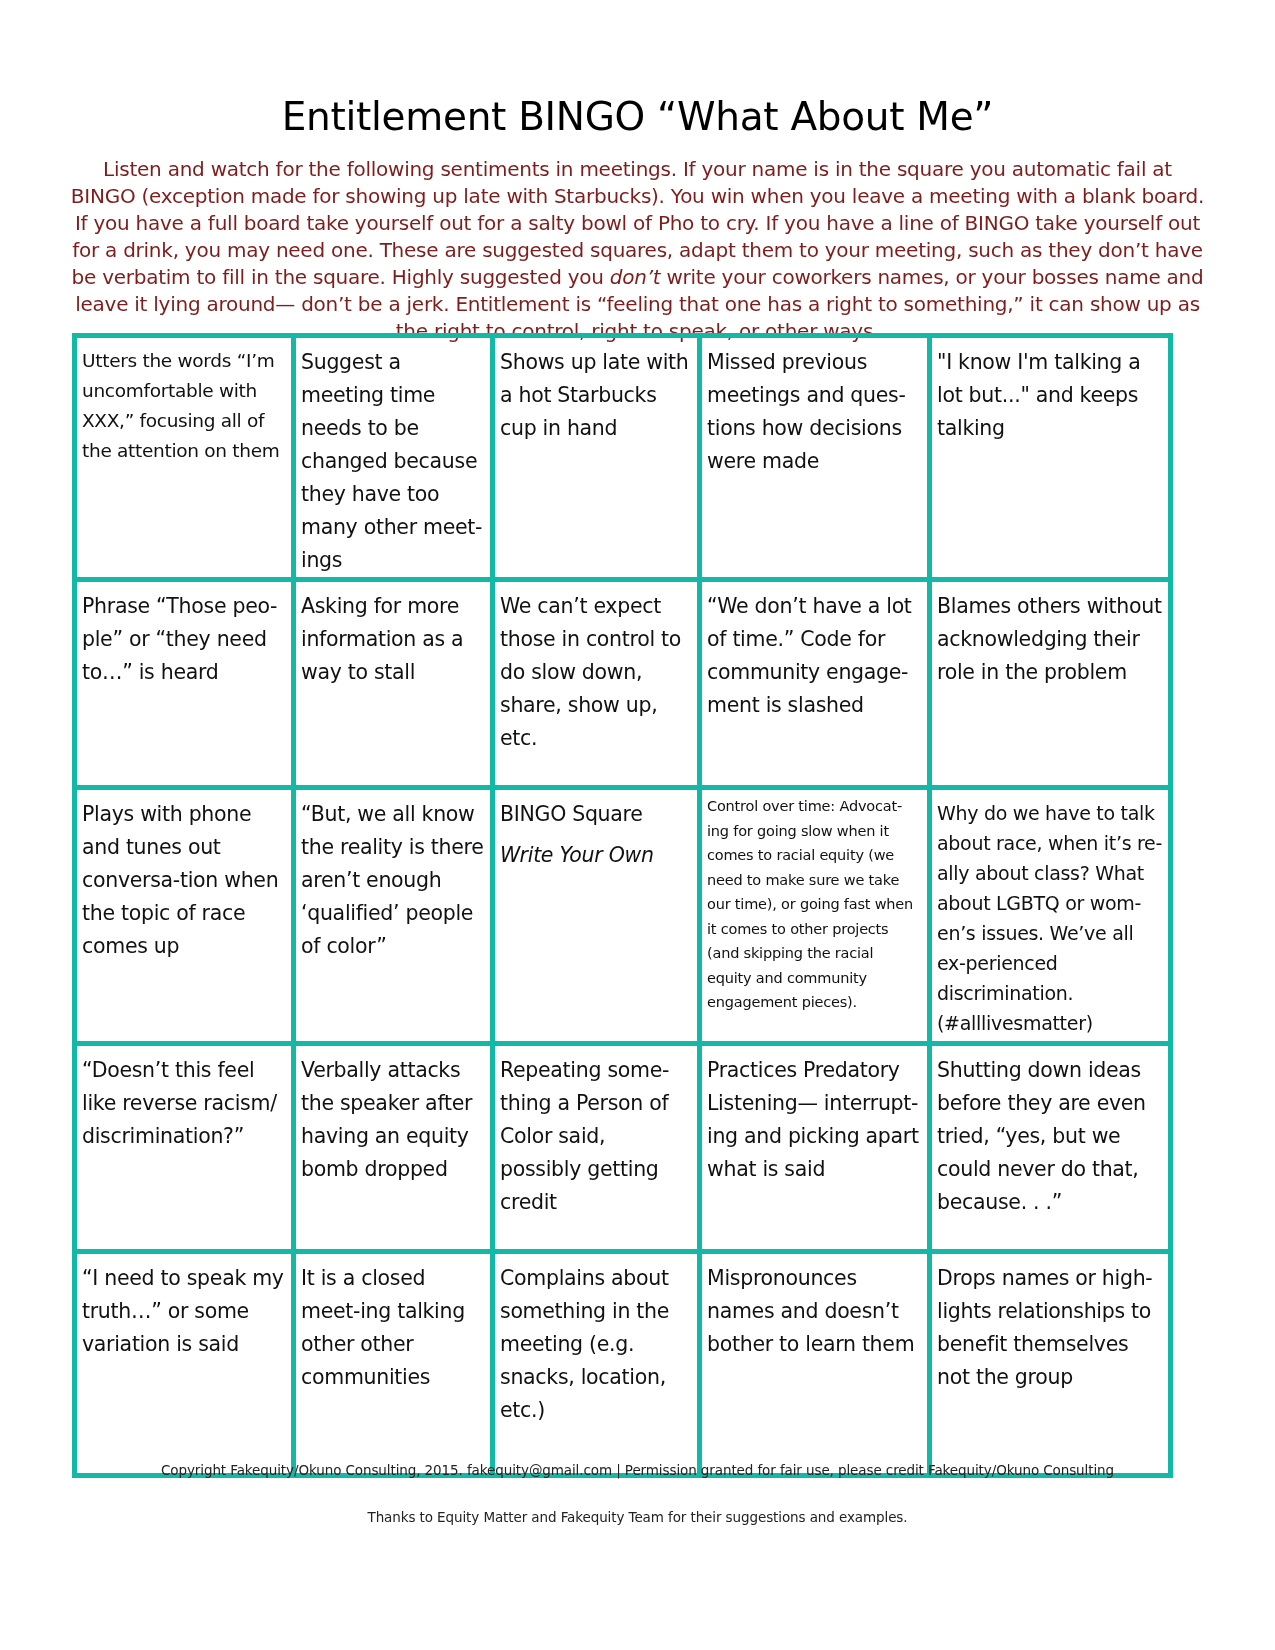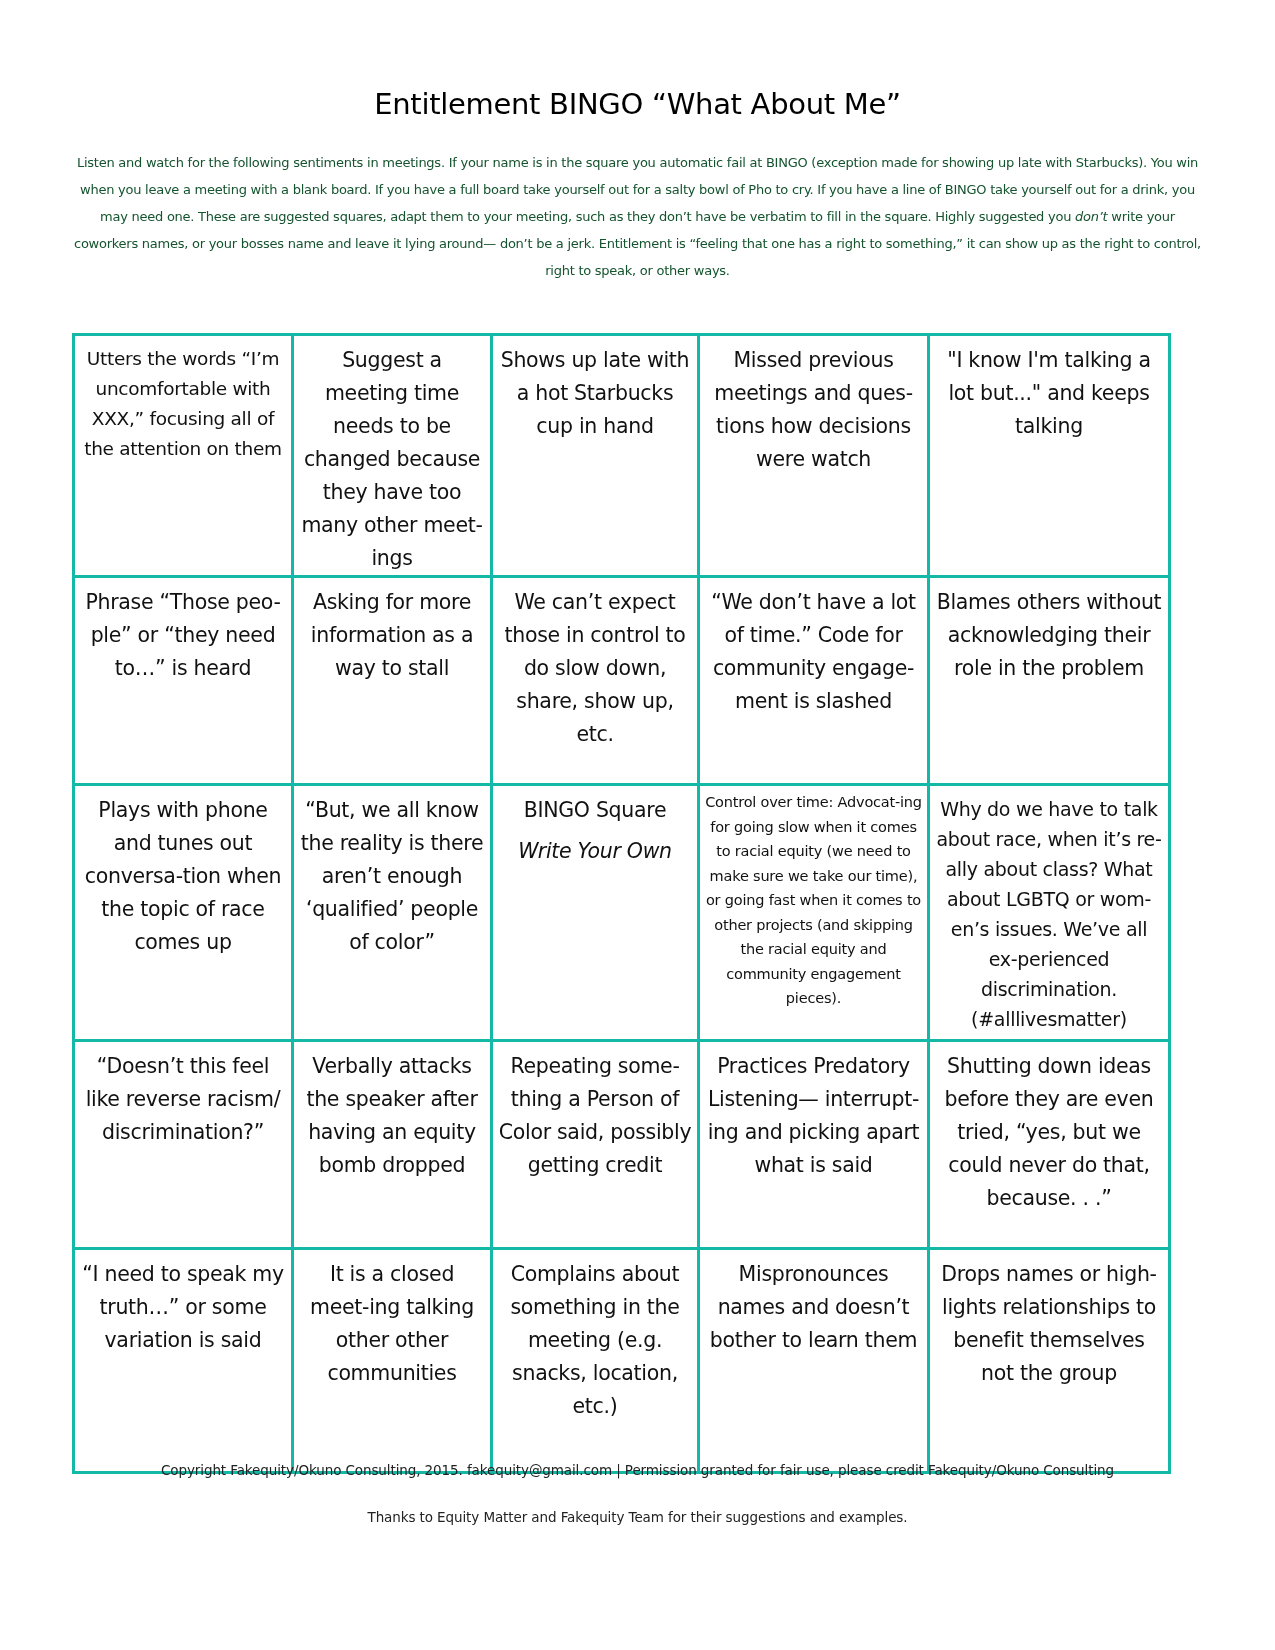--- a/index.html
+++ b/index.html
@@ -1,25 +1,25 @@
 <!DOCTYPE html>
 <html><head>
 <meta charset="utf-8">
 <style>
   html, body { margin: 0; padding: 0; background: #ffffff; }
   body { width: 1275px; height: 1650px; position: relative; overflow: hidden;
          font-family: "DejaVu Sans", sans-serif; color: #111; }
   .title { position: absolute; top: 68px; left: 0; width: 1275px; text-align: center;
-           font-size: 29px; font-weight: normal; letter-spacing: -0.3px; color: #000; }
+           font-size: 39px; font-weight: normal; letter-spacing: -0.3px; color: #000; }
   .intro { position: absolute; top: 136px; left: 70px; width: 1135px; text-align: center;
-           font-size: 13px; line-height: 27px; color: #14532d; letter-spacing: -0.25px; }
+           font-size: 20px; line-height: 27px; color: #7f1d1d; letter-spacing: -0.25px; }
   .intro em { font-style: italic; }
   .grid { position: absolute; left: 72px; top: 333px; border-collapse: collapse;
           table-layout: fixed; }
-  .grid td { border: 3px solid #14b8a6; vertical-align: top; text-align: center;
+  .grid td { border: 5px solid #14b8a6; vertical-align: top; 
              padding: 8px 5px 0 5px; font-size: 20.5px; line-height: 33px; color: #111;
              letter-spacing: -0.3px; }
   .grid td.small { font-size: 14.5px; line-height: 24.5px; padding-top: 4px; letter-spacing: -0.2px; }
   .grid td.medium { font-size: 19px; line-height: 30px; }
   .grid td.cell-c1 { font-size: 18.5px; line-height: 30px; }
   .free-sub { font-style: italic; display: block; margin-top: 8px; }
   .footer1 { position: absolute; top: 1462px; left: 0; width: 1275px; text-align: center;
              font-size: 13.5px; color: #222; letter-spacing: -0.1px; }
   .footer2 { position: absolute; top: 1496px; left: 0; width: 1275px; text-align: center;
              font-size: 13.5px; color: #222; letter-spacing: -0.1px; margin-top: 13px; }
@@ -37,21 +37,21 @@
       <col style="width:199px">
       <col style="width:207px">
       <col style="width:230px">
       <col style="width:241px">
   </colgroup>
   <tbody>
       <tr style="height:214px">
     <td class="cell-c1">Utters the words “I’m uncomfortable with XXX,” focusing all of the attention on them</td>
     <td>Suggest a meeting time needs to be changed because they have too many other meet-ings</td>
     <td>Shows up late with a hot Starbucks cup in hand</td>
-    <td>Missed previous meetings and ques-tions how decisions were watch</td>
+    <td>Missed previous meetings and ques-tions how decisions were made</td>
     <td>"I know I'm talking a lot but..." and keeps talking</td>
   </tr>
   <tr style="height:208px">
     <td>Phrase “Those peo-ple” or “they need to…” is heard</td>
     <td>Asking for more information as a way to stall</td>
     <td>We can’t expect those in control to do slow down, share, show up, etc.</td>
     <td>“We don’t have a lot of time.” Code for community engage-ment is slashed</td>
     <td>Blames others without acknowledging their role in the problem</td>
   </tr>
   <tr style="height:256px">

